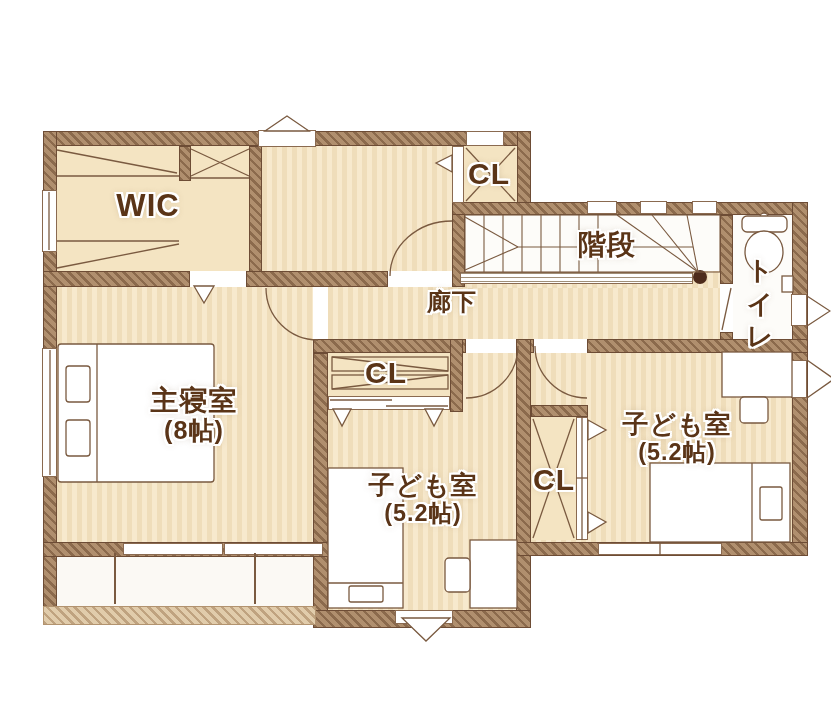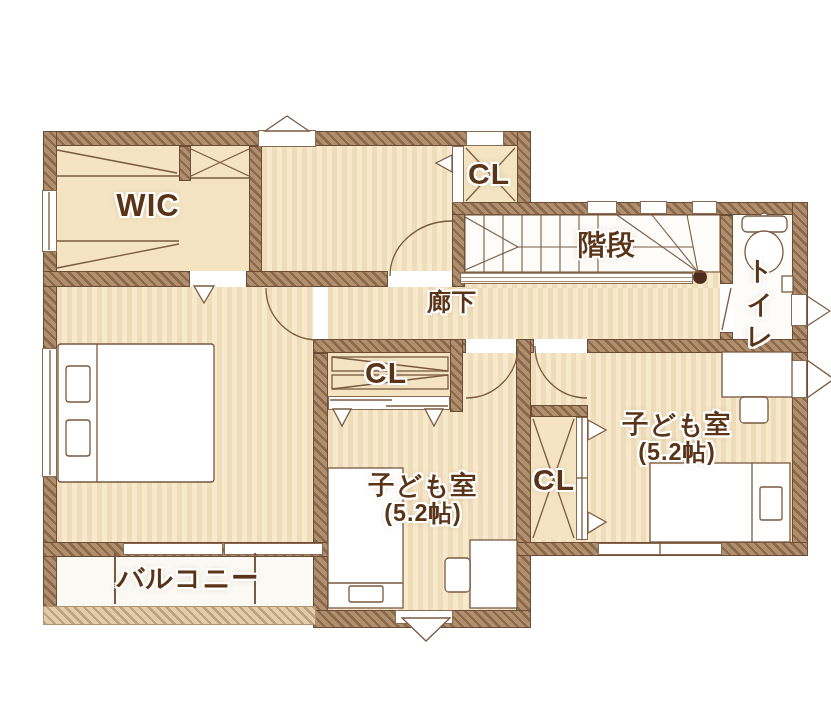--- a/index.html
+++ b/index.html
@@ -216,31 +216,32 @@
     </div>
   <div class="label" style="left:607px;top:245px;font-size:28px;">
       <span>階段</span>
     </div>
   <div class="label" style="left:452px;top:302px;font-size:24px;">
       <span>廊下</span>
     </div>
   <div class="label vert" style="left:760px;top:291px;font-size:26px;">
       <span>トイレ</span>
     </div>
+  <div class="label" style="left:194px;top:415px;font-size:28px;">
+      <span>主寝室</span>
+      <span class="size">(8帖)</span>
+    </div>
   <div class="label" style="left:386px;top:373px;font-size:30px;">
       <span>CL</span>
     </div>
   <div class="label" style="left:423px;top:499px;font-size:26px;">
       <span>子ども室</span>
       <span class="size">(5.2帖)</span>
     </div>
   <div class="label" style="left:554px;top:480px;font-size:30px;">
       <span>CL</span>
     </div>
   <div class="label" style="left:677px;top:438px;font-size:26px;">
       <span>子ども室</span>
       <span class="size">(5.2帖)</span>
     </div>
-  <div class="label" style="left:188px;top:578px;font-size:27px;">
-      <span>バルコニー</span>
-    </div>
 
 </div>
 
 </body></html>

